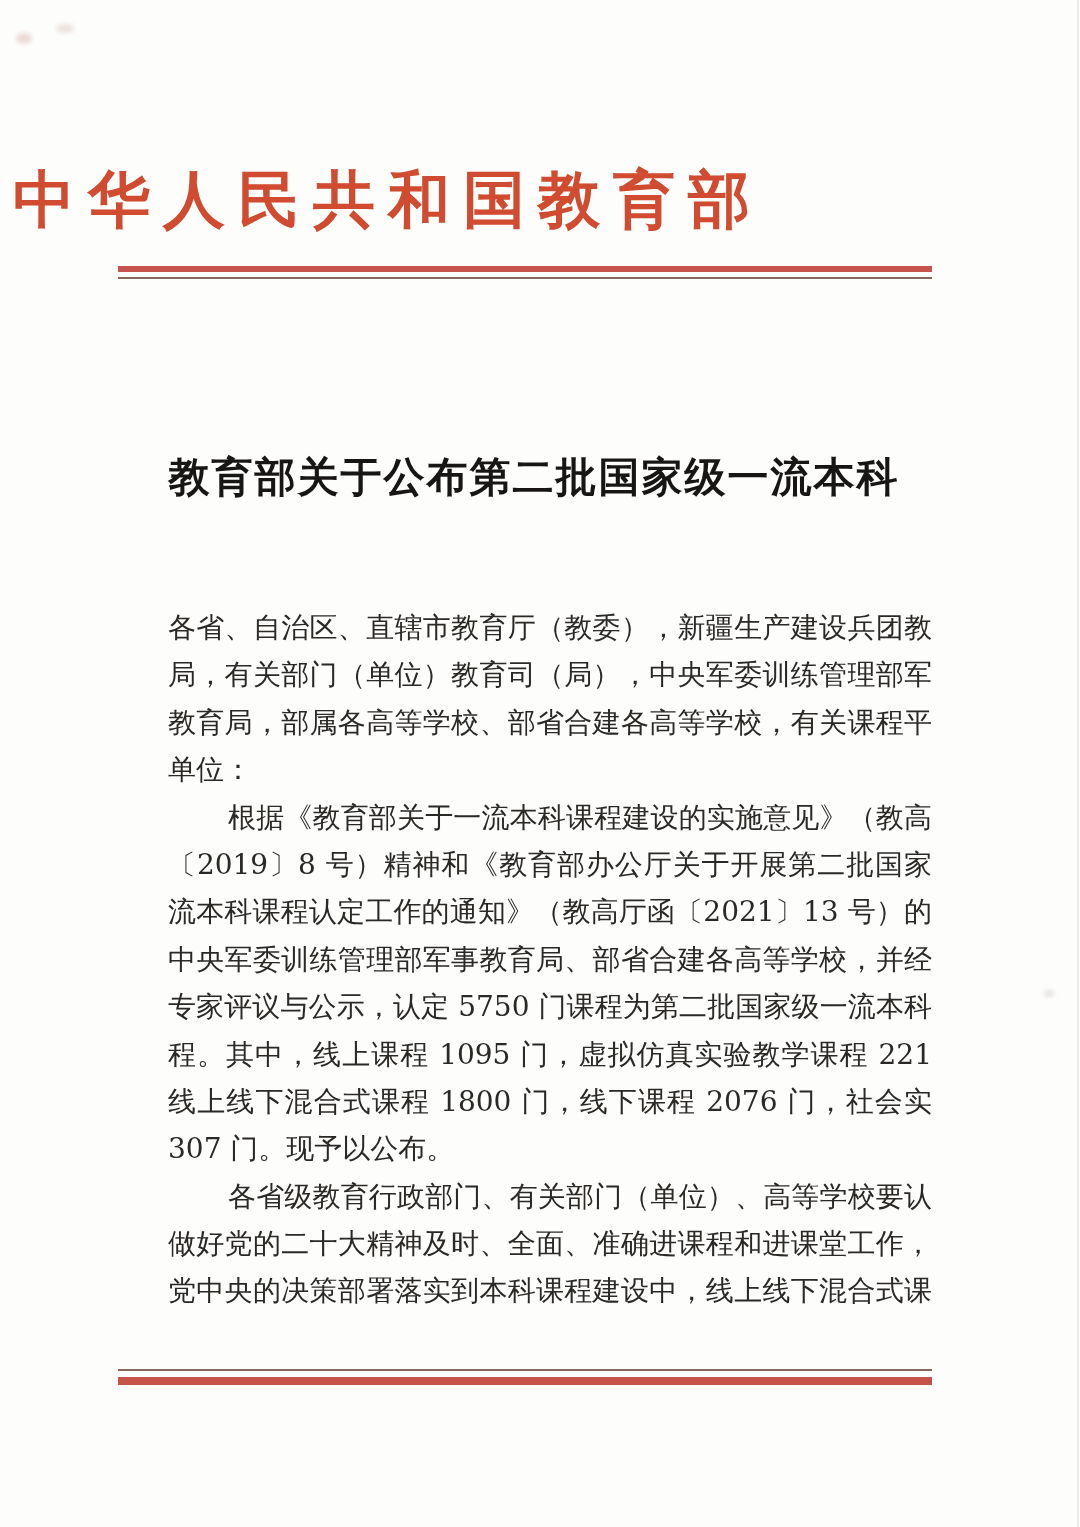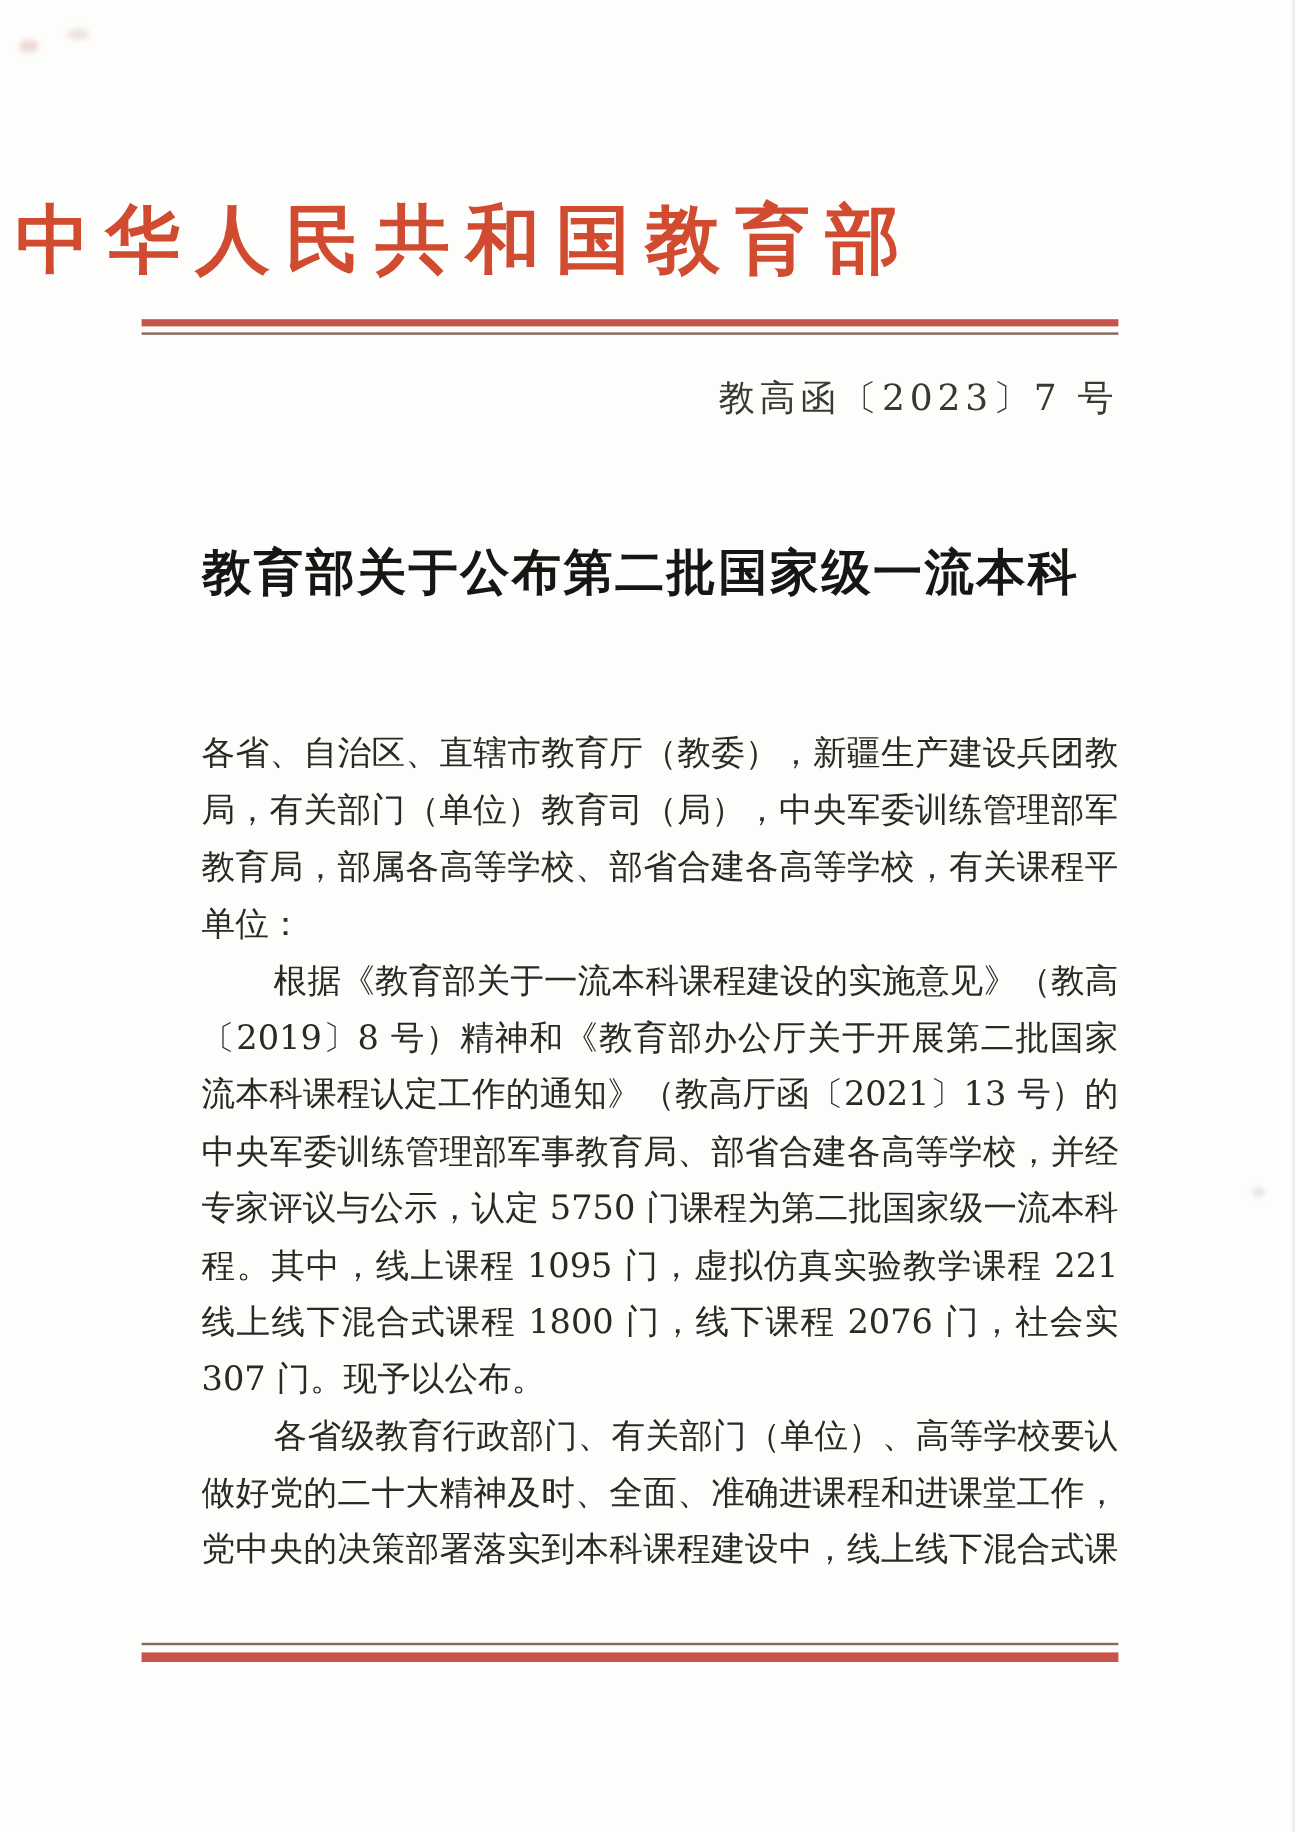--- a/index.html
+++ b/index.html
@@ -97,21 +97,20 @@
   <div class="speck speck-1"></div>
   <div class="speck speck-2"></div>
   <div class="speck speck-3"></div>
   <div class="scan-edge"></div>
 
   <h1 class="org-name">中华人民共和国教育部</h1>
 
   <div class="rule rule-thick-top"></div>
   <div class="rule rule-thin-top"></div>
 
-  <div class="doc-number">教高函〔2023〕7 号</div>
 
   <div class="doc-title">
     <div>教育部关于公布第二批国家级一流本科</div>
   </div>
 
   <div class="doc-body">
     <div class="line">各省、自治区、直辖市教育厅（教委），新疆生产建设兵团教育</div>
     <div class="line">局，有关部门（单位）教育司（局），中央军委训练管理部军事</div>
     <div class="line">教育局，部属各高等学校、部省合建各高等学校，有关课程平台</div>
     <div class="line end">单位：</div>

